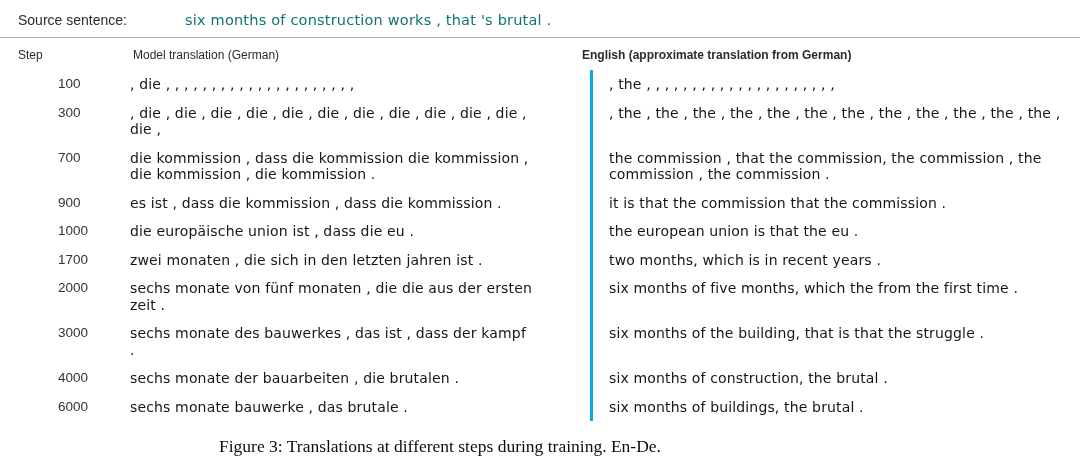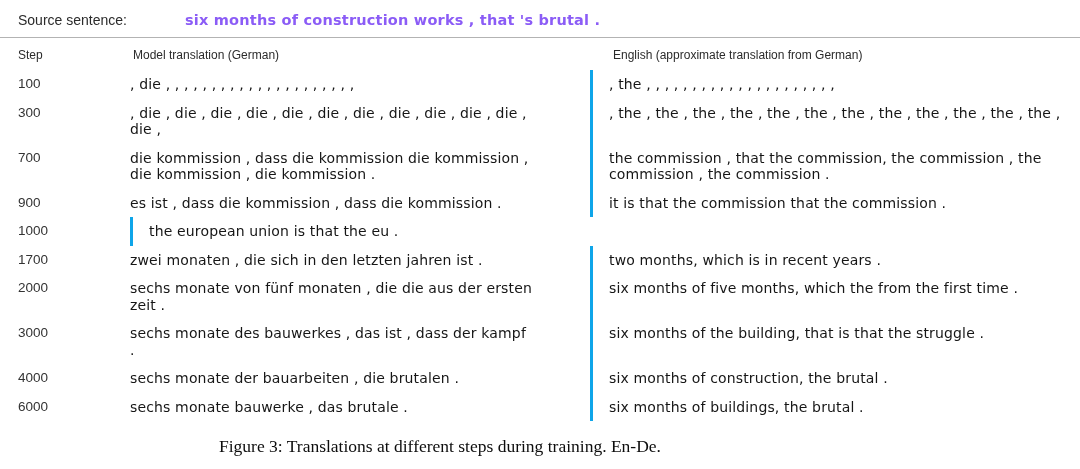--- a/index.html
+++ b/index.html
@@ -2,36 +2,36 @@
 <html><head>
 <meta charset="utf-8">
 <style>
   html,body{margin:0;padding:0;background:#ffffff;}
   body{width:1080px;height:469px;font-family:"DejaVu Sans",sans-serif;color:#1c1c1c;overflow:hidden;}
   .figure{position:relative;width:880px;height:469px;background:#fff;}
 
   
   .source-row{display:flex;align-items:baseline;padding:12px 0 0 18px;}
   .source-label{font-family:"Liberation Sans",sans-serif;font-size:14px;color:#2b2b2b;width:167px;flex:0 0 167px;}
-  .source-text{font-size:14.5px;font-weight:bold;color:#8b5cf6;letter-spacing:.2px;}
+  .source-text{font-size:14.5px;font-weight:normal;color:#0f766e;letter-spacing:.2px;}
 
   .top-rule{border:0;border-top:1px solid #b3b3b3;margin:9px 0 0 0;width:1080px;}
 
   
   .thead{position:relative;height:32px;font-family:"Liberation Sans",sans-serif;font-size:12px;color:#2b2b2b;}
   .thead span{position:absolute;top:10px;white-space:nowrap;}
   .h-step{left:18px;}
   .h-german{left:133px;}
-  .h-english{left:613px;}
+  .h-english{left:582px;font-weight:bold;}
 
   
   .tbody{width:1080px;}
   .trow{display:grid;grid-template-columns:83px 460px 1fr;align-items:start;}
   .cell{font-size:14px;line-height:16.5px;color:#161616;letter-spacing:.15px;margin-left:47px;}
-  .cell-step{font-family:"Liberation Sans",sans-serif;font-size:13.5px;color:#333;padding:6px 0 6px 18px;line-height:16.5px;}
+  .cell-step{font-family:"Liberation Sans",sans-serif;font-size:13.5px;color:#333;padding:6px 0 6px 18px;line-height:16.5px;margin-left:40px;}
   .cell-de{padding:6px 8px 6px 0;}
   .cell-en{border-left:3px solid #0ea5e9;padding:6px 4px 6px 16px;max-width:520px;box-sizing:border-box;height:100%;}
 
   
   .caption{margin-top:15px;text-align:center;font-family:"Liberation Serif",serif;font-size:17.5px;color:#0d0d0d;}
 </style>
 </head>
 <body>
 
 <div class="figure">
@@ -70,20 +70,21 @@
     </div>
 
     <div class="trow">
       <div class="cell-step">900</div>
       <div class="cell cell-de">es ist , dass die kommission , dass die kommission .</div>
       <div class="cell cell-en">it is that the commission that the commission .</div>
     </div>
 
     <div class="trow">
       <div class="cell-step">1000</div>
+      <div class="cell cell-de">die europäische union ist , dass die eu .</div>
       <div class="cell cell-en">the european union is that the eu .</div>
     </div>
 
 
     <div class="trow">
       <div class="cell-step">1700</div>
       <div class="cell cell-de">zwei monaten , die sich in den letzten jahren ist .</div>
       <div class="cell cell-en">two months, which is in recent years .</div>
     </div>
 

